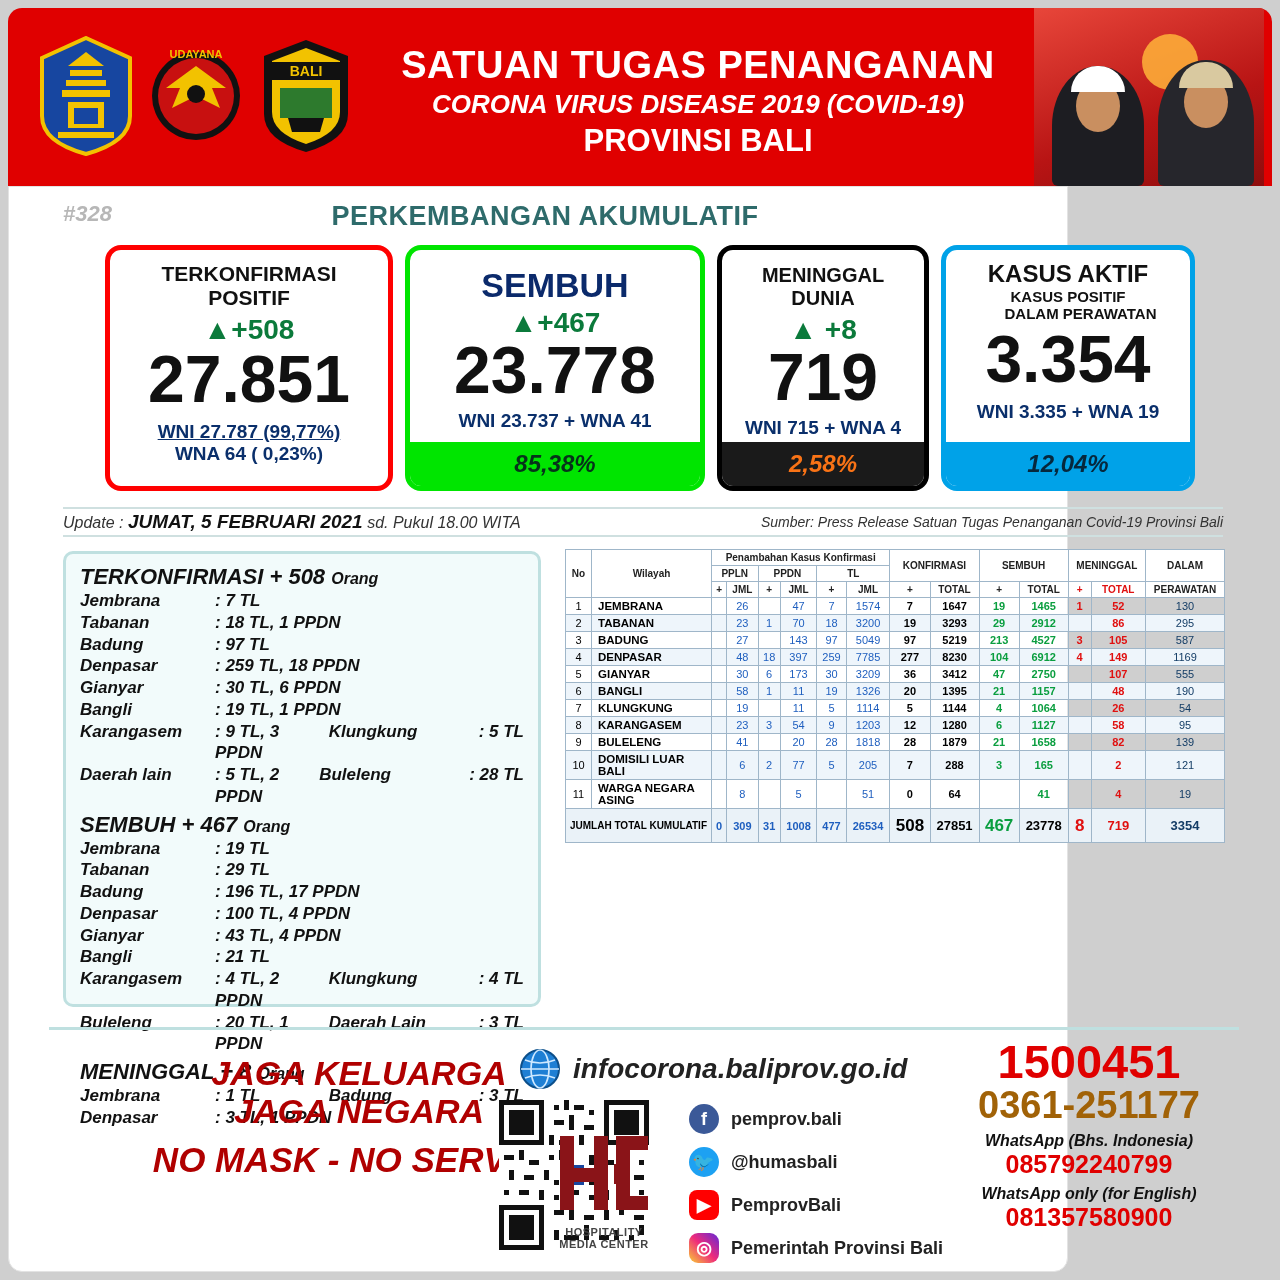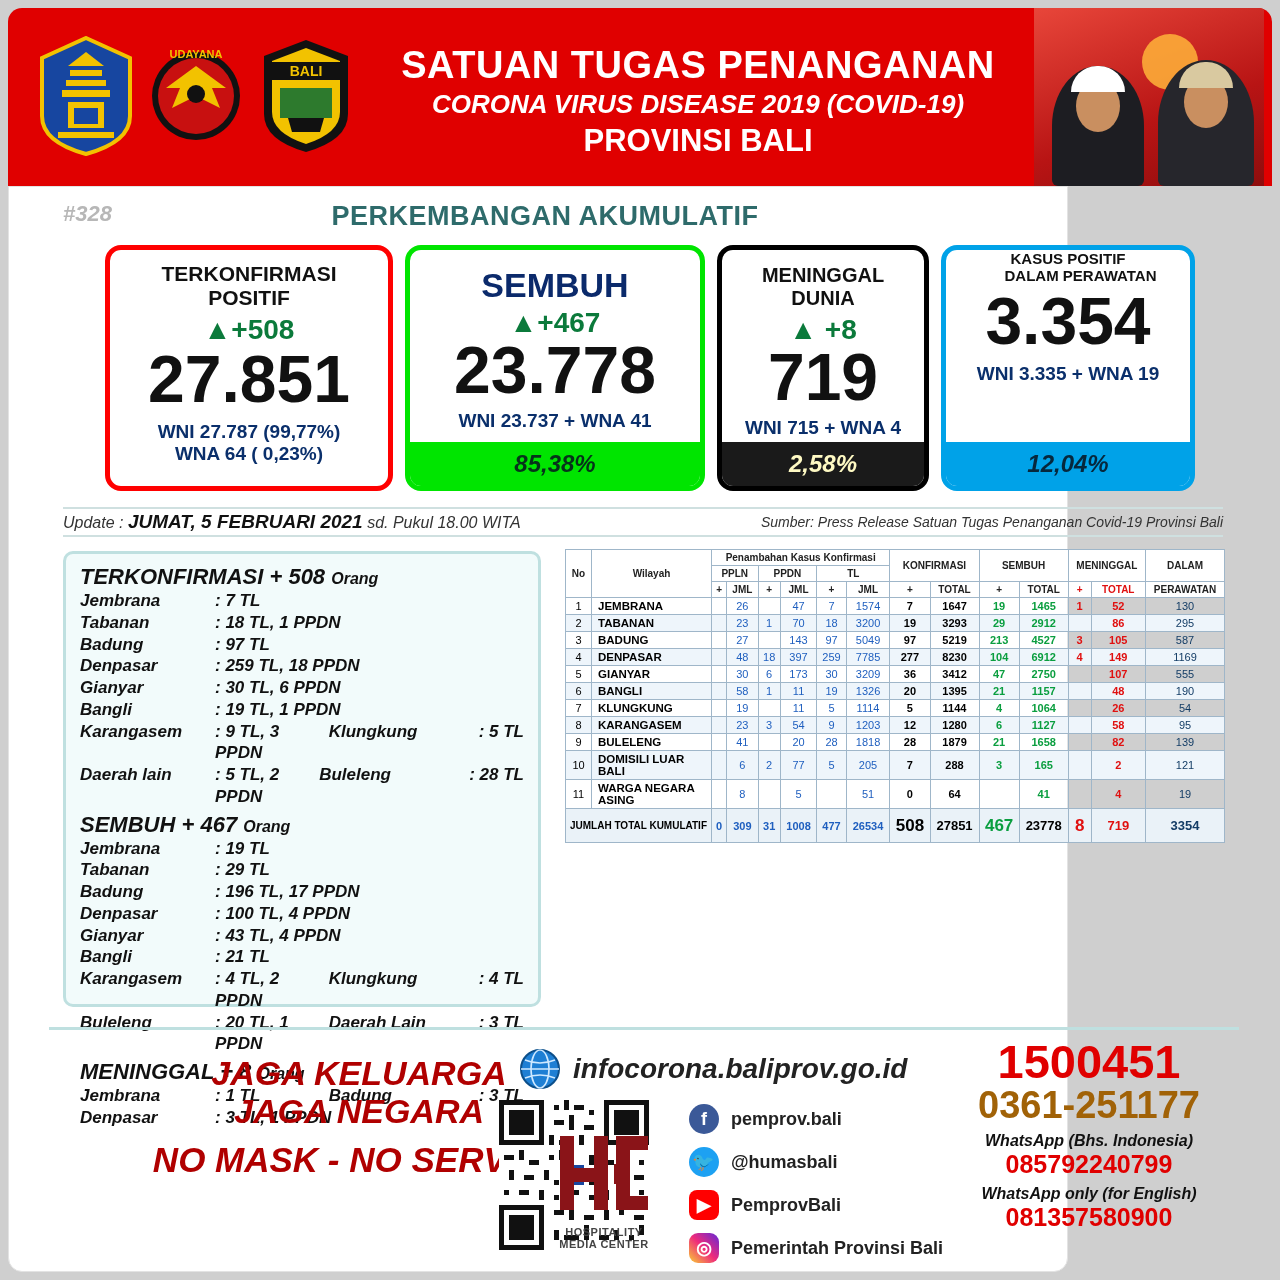--- a/index.html
+++ b/index.html
@@ -211,42 +211,43 @@
     <div class="hashnum">#328</div>
     <div class="akum">PERKEMBANGAN AKUMULATIF</div>
 
     <div class="cards">
 
       <div class="card" id="card-confirmed">
         <div class="ctitle" style="font-size:21px; margin-top:12px;">TERKONFIRMASI</div>
         <div class="ctitle" style="font-size:21px;">POSITIF</div>
         <div class="delta" style="color:#0b7a3b; margin-top:4px;">▲+508</div>
         <div class="bignum" style="font-size:66px; margin-top:2px;">27.851</div>
-        <div class="sub" style="margin-top:10px;">WNI 27.787   (99,77%)</div>
+        <div class="sub" style="margin-top:10px;text-decoration:underline;">WNI 27.787   (99,77%)</div>
         <div class="sub">WNA 64          (  0,23%)</div>
       </div>
 
       <div class="card" id="card-recovered">
         <div class="ctitle" style="font-size:34px; margin-top:16px; color:#0b2a6b;">SEMBUH</div>
         <div class="delta" style="color:#0b7a3b; margin-top:2px;">▲+467</div>
         <div class="bignum" style="font-size:66px; margin-top:0px;">23.778</div>
         <div class="sub" style="margin-top:8px;">WNI 23.737 + WNA 41</div>
         <div class="pctbar" style="background:#00e500; color:#06331a;">85,38%</div>
       </div>
 
       <div class="card" id="card-death">
         <div class="ctitle" style="font-size:20px; margin-top:14px;">MENINGGAL</div>
         <div class="ctitle" style="font-size:20px;">DUNIA</div>
         <div class="delta" style="color:#0b7a3b; margin-top:4px;">▲ +8</div>
         <div class="bignum" style="font-size:66px;">719</div>
         <div class="sub" style="margin-top:8px;">WNI 715 + WNA 4</div>
-        <div class="pctbar" style="background:#1a1a1a; color:#fef9c3;">2,58%</div>
+        <div class="pctbar" style="background:#1a1a1a; color:#f97316;">2,58%</div>
       </div>
 
       <div class="card" id="card-active">
+        <div class="ctitle" style="font-size:24px; margin-top:10px;">KASUS AKTIF</div>
         <div class="ctitle" style="font-size:15px;">KASUS POSITIF</div>
         <div class="ctitle" style="font-size:15px;padding-left:25px;">DALAM PERAWATAN</div>
         <div class="bignum" style="font-size:66px; margin-top:6px;">3.354</div>
         <div class="sub" style="margin-top:10px;">WNI 3.335 + WNA 19</div>
         <div class="pctbar" style="background:#00a2e8; color:#06283d;">12,04%</div>
       </div>
     </div>
 
     <div class="updrow">
       <div class="upd-left">

